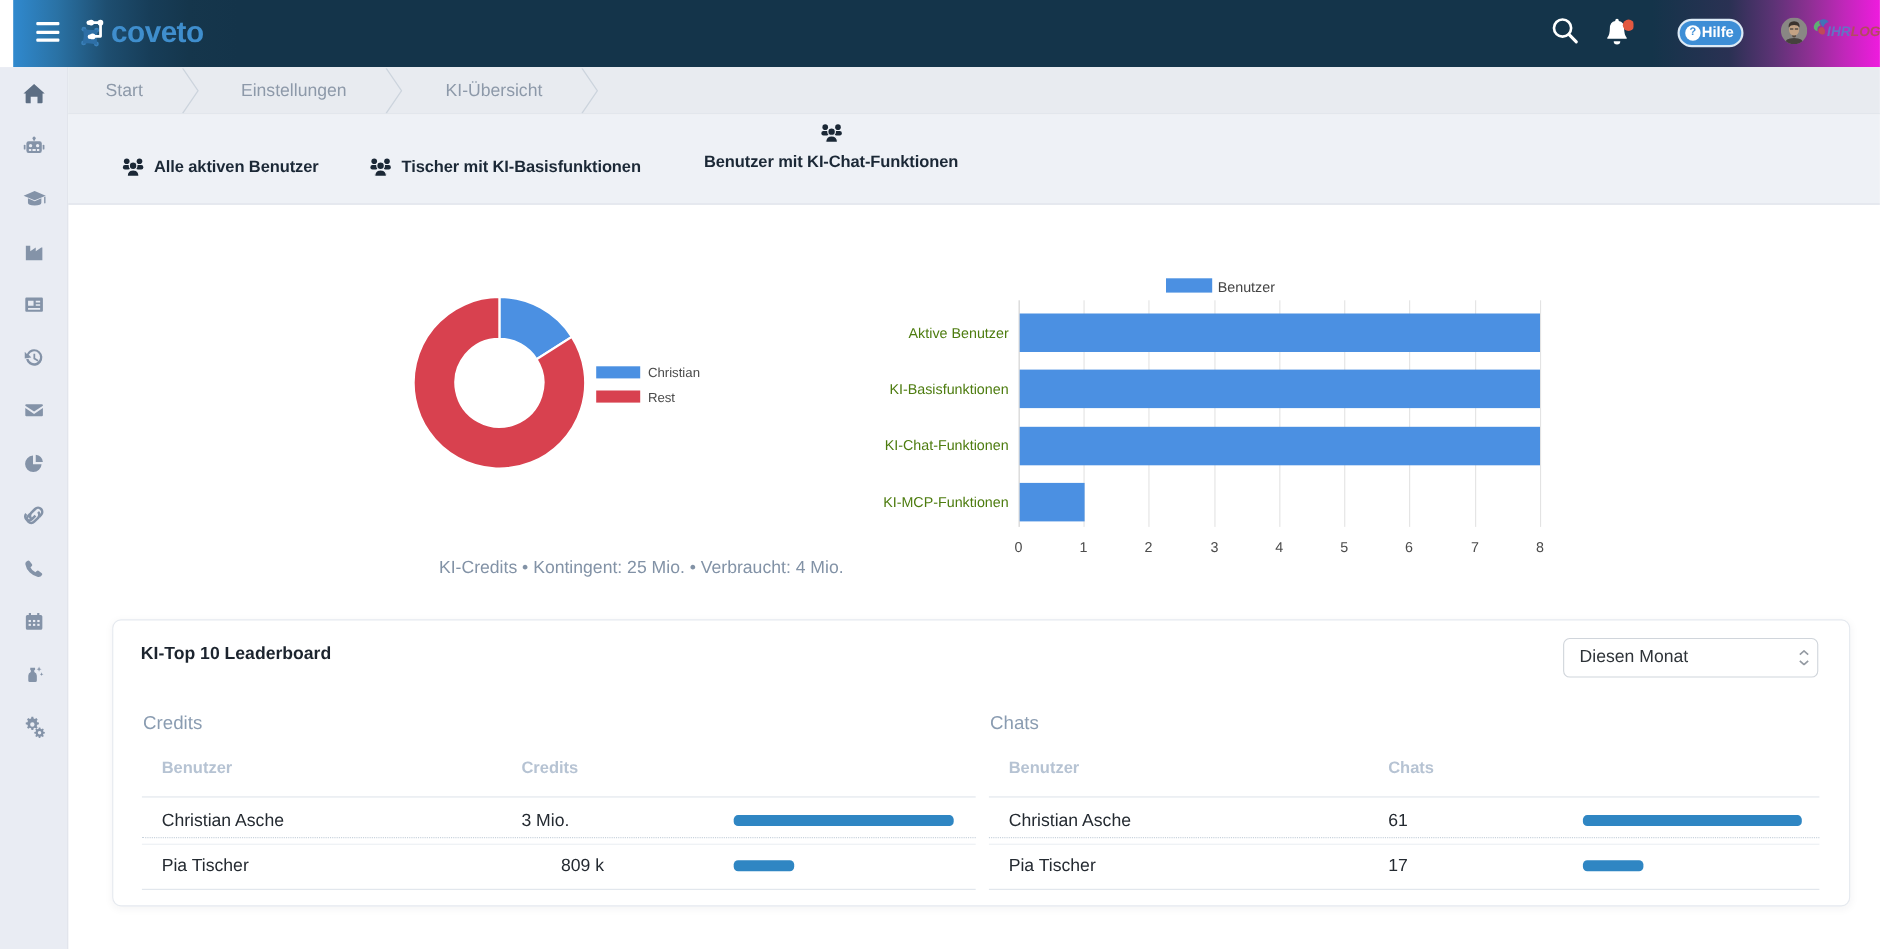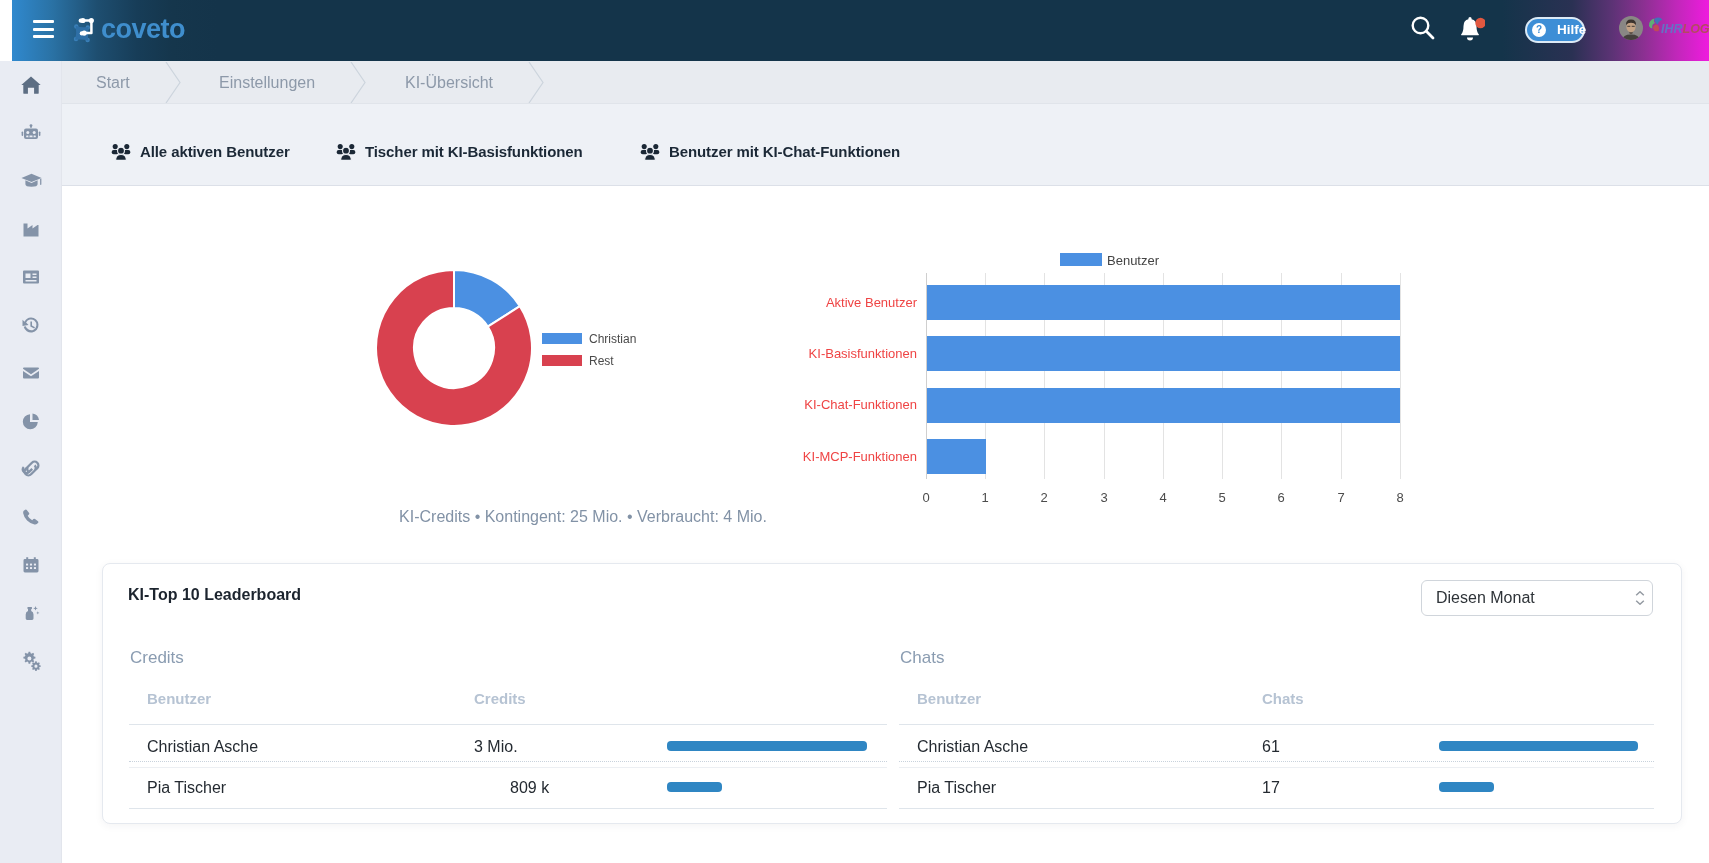--- a/index.html
+++ b/index.html
@@ -36,21 +36,21 @@
 
   
   .dlegend-box { position:absolute; width:40px; height:11px; }
   .dlegend-label { position:absolute; font-size:12px; color:#4a4a4a; }
 
   .caption { position:absolute; left:233px; top:508px; width:700px; text-align:center; font-size:16px; color:#8292a6; }
 
   
   .gridline { position:absolute; top:273px; width:1px; height:206px; background:#e3e3e3; }
   .hbar { position:absolute; background:#4b90e2; }
-  .ylab { position:absolute; width:160px; text-align:right; font-size:13px; color:#ef4444; }
+  .ylab { position:absolute; width:160px; text-align:right; font-size:13px; color:#4d7c0f; }
   .xlab { position:absolute; width:30px; text-align:center; font-size:13px; color:#4c4c4c; }
 
   
   .card { position:absolute; left:102px; top:563px; width:1580px; height:261px; background:#fff; border:1px solid #e5e9ef; border-radius:8px; box-shadow:0 2px 8px rgba(30,40,60,0.05); }
   .card-title { position:absolute; left:25px; top:22px; font-size:16px; font-weight:bold; color:#1c242e; }
   .select { position:absolute; left:1318px; top:16px; width:232px; height:36px; border:1px solid #d0d5db; border-radius:6px; background:#fff; }
   .select .sel-text { position:absolute; left:14px; top:0; line-height:34px; font-size:16px; color:#2e3338; }
   .section-label { position:absolute; top:84px; font-size:17px; color:#8a9cb1; }
   .thead { position:absolute; font-size:15px; font-weight:bold; color:#b6c3d3; }
   .trow { position:absolute; font-size:16px; color:#242a31; }
@@ -173,21 +173,21 @@
     </svg>
 
     <svg class="abs" style="left:1443px;top:13px" width="30" height="30" viewBox="0 0 30 30">
       <path d="M12 24.5 a3 3 0 0 0 6 0 Z" fill="#fff"></path>
       <path d="M15 4 q1.6 0 1.6 1.6 l0 0.6 q4.9 0.9 4.9 6.8 q0 5.5 2.2 8.2 q0.8 1.1-0.4 1.1 l-16.6 0 q-1.2 0-0.4-1.1 q2.2-2.7 2.2-8.2 q0-5.9 4.9-6.8 l0-0.6 q0-1.6 1.6-1.6 Z" fill="#fff"></path>
       <circle cx="25.5" cy="10" r="5.2" fill="#e25840"></circle>
     </svg>
 
     <div class="abs" style="left:1513px;top:17px;width:60px;height:26px;border-radius:13px;background:#3d8ed6;border:2px solid #dceaf6;">
       <div class="abs" style="left:5px;top:4px;width:14px;height:14px;border-radius:50%;background:#fff;text-align:center;line-height:14px;font-size:10px;font-weight:bold;color:#3d8ed6;">?</div>
-      <div class="abs" style="left:30px;top:0;line-height:22px;font-size:13.5px;font-weight:bold;color:#fff;">Hilfe</div>
+      <div class="abs" style="left:20px;top:0;line-height:22px;font-size:13.5px;font-weight:bold;color:#fff;">Hilfe</div>
     </div>
 
     <svg class="abs" style="left:1607px;top:16px" width="24" height="24" viewBox="0 0 24 24">
       <defs>
         <clipPath id="avc">
           <circle cx="12" cy="12" r="12"></circle>
         </clipPath>
       </defs>
       <g clip-path="url(#avc)">
         <rect width="24" height="24" fill="#898784"></rect>
@@ -271,21 +271,21 @@
         <use href="#i-users"></use>
       </svg>
       <span>Alle aktiven Benutzer</span>
     </div>
     <div class="tab" style="left:274px;">
       <svg width="20" height="18" fill="#1b2836" style="flex:0 0 auto;margin-top:2px">
         <use href="#i-users"></use>
       </svg>
       <span>Tischer mit KI-Basisfunktionen</span>
     </div>
-    <div class="tab" style="left:578px;">
+    <div class="tab" style="left:578px;flex-direction:column;">
       <svg width="20" height="18" fill="#1b2836" style="flex:0 0 auto;margin-top:2px">
         <use href="#i-users"></use>
       </svg>
       <span>Benutzer mit KI-Chat-Funktionen</span>
     </div>
   </div>
 
   <svg class="abs" style="left:375px;top:269px" width="158" height="158" viewBox="0 0 158 158">
     <g transform="translate(79,79)">
       <path d="M0,-78 A78,78 0 0 1 65.86,-41.80 L33.77,-21.43 A40,40 0 0 0 0,-40 Z" fill="#4b90e2" stroke="#fff" stroke-width="2"></path>

